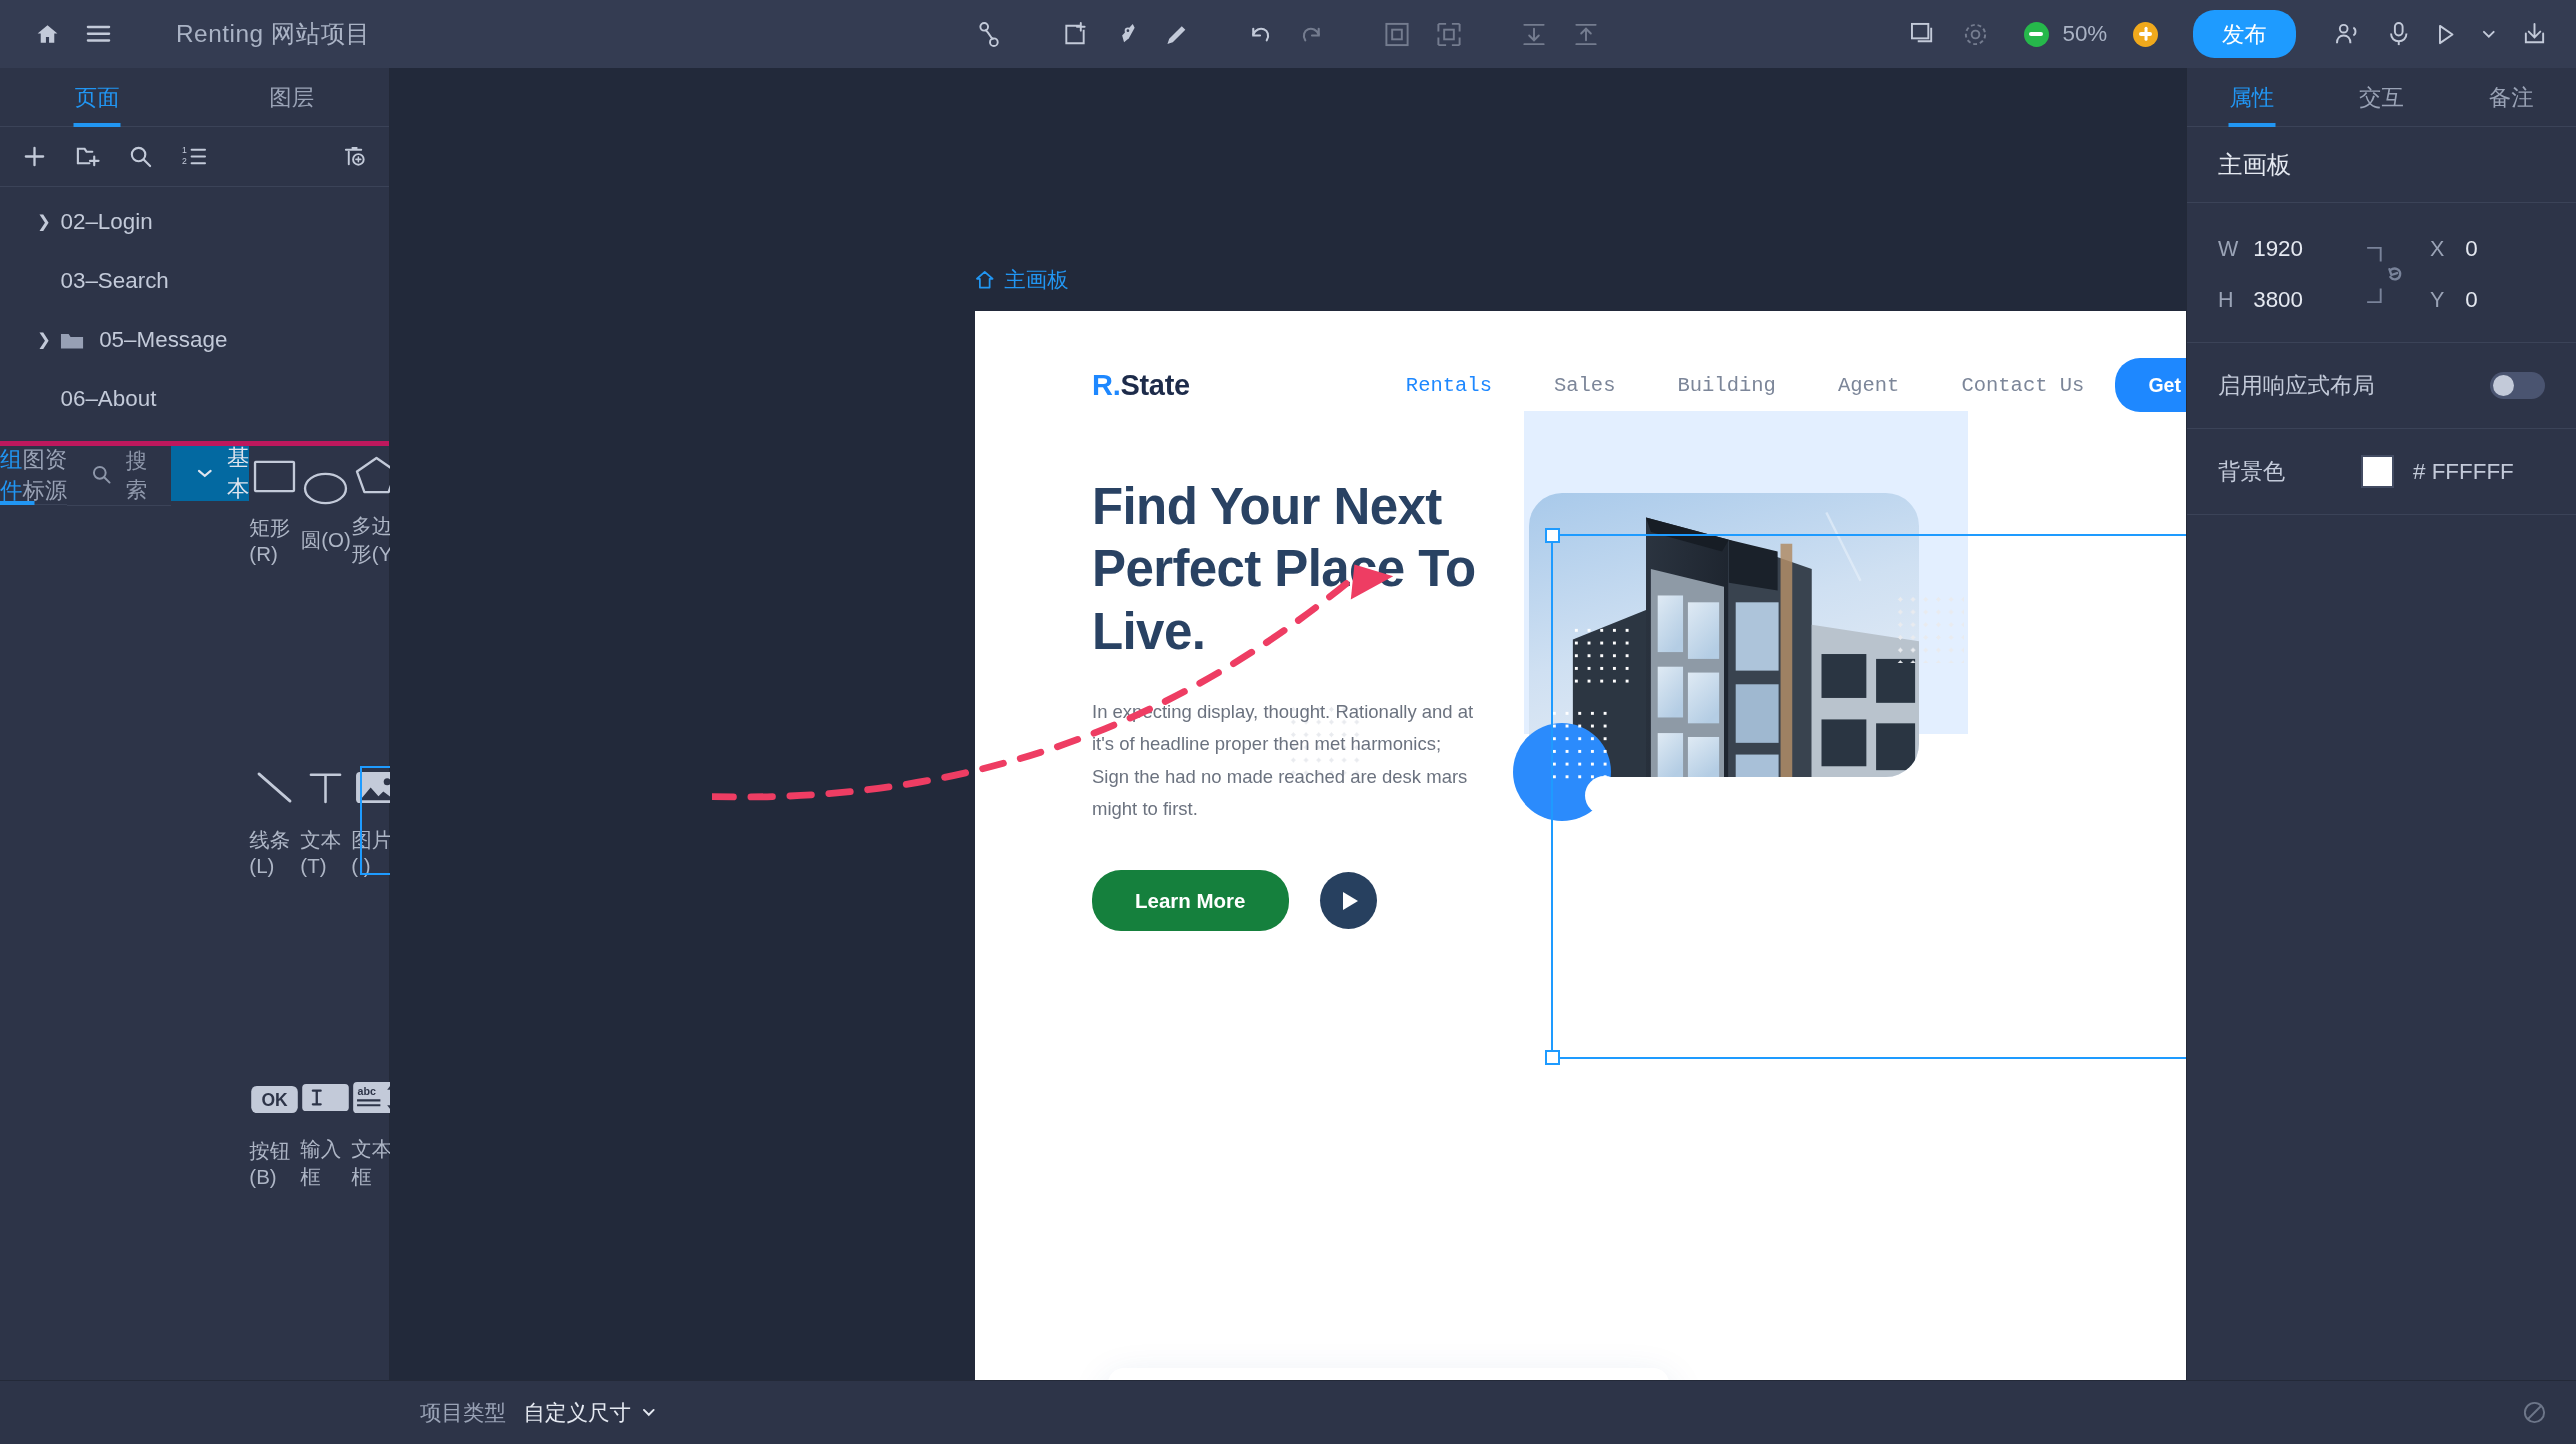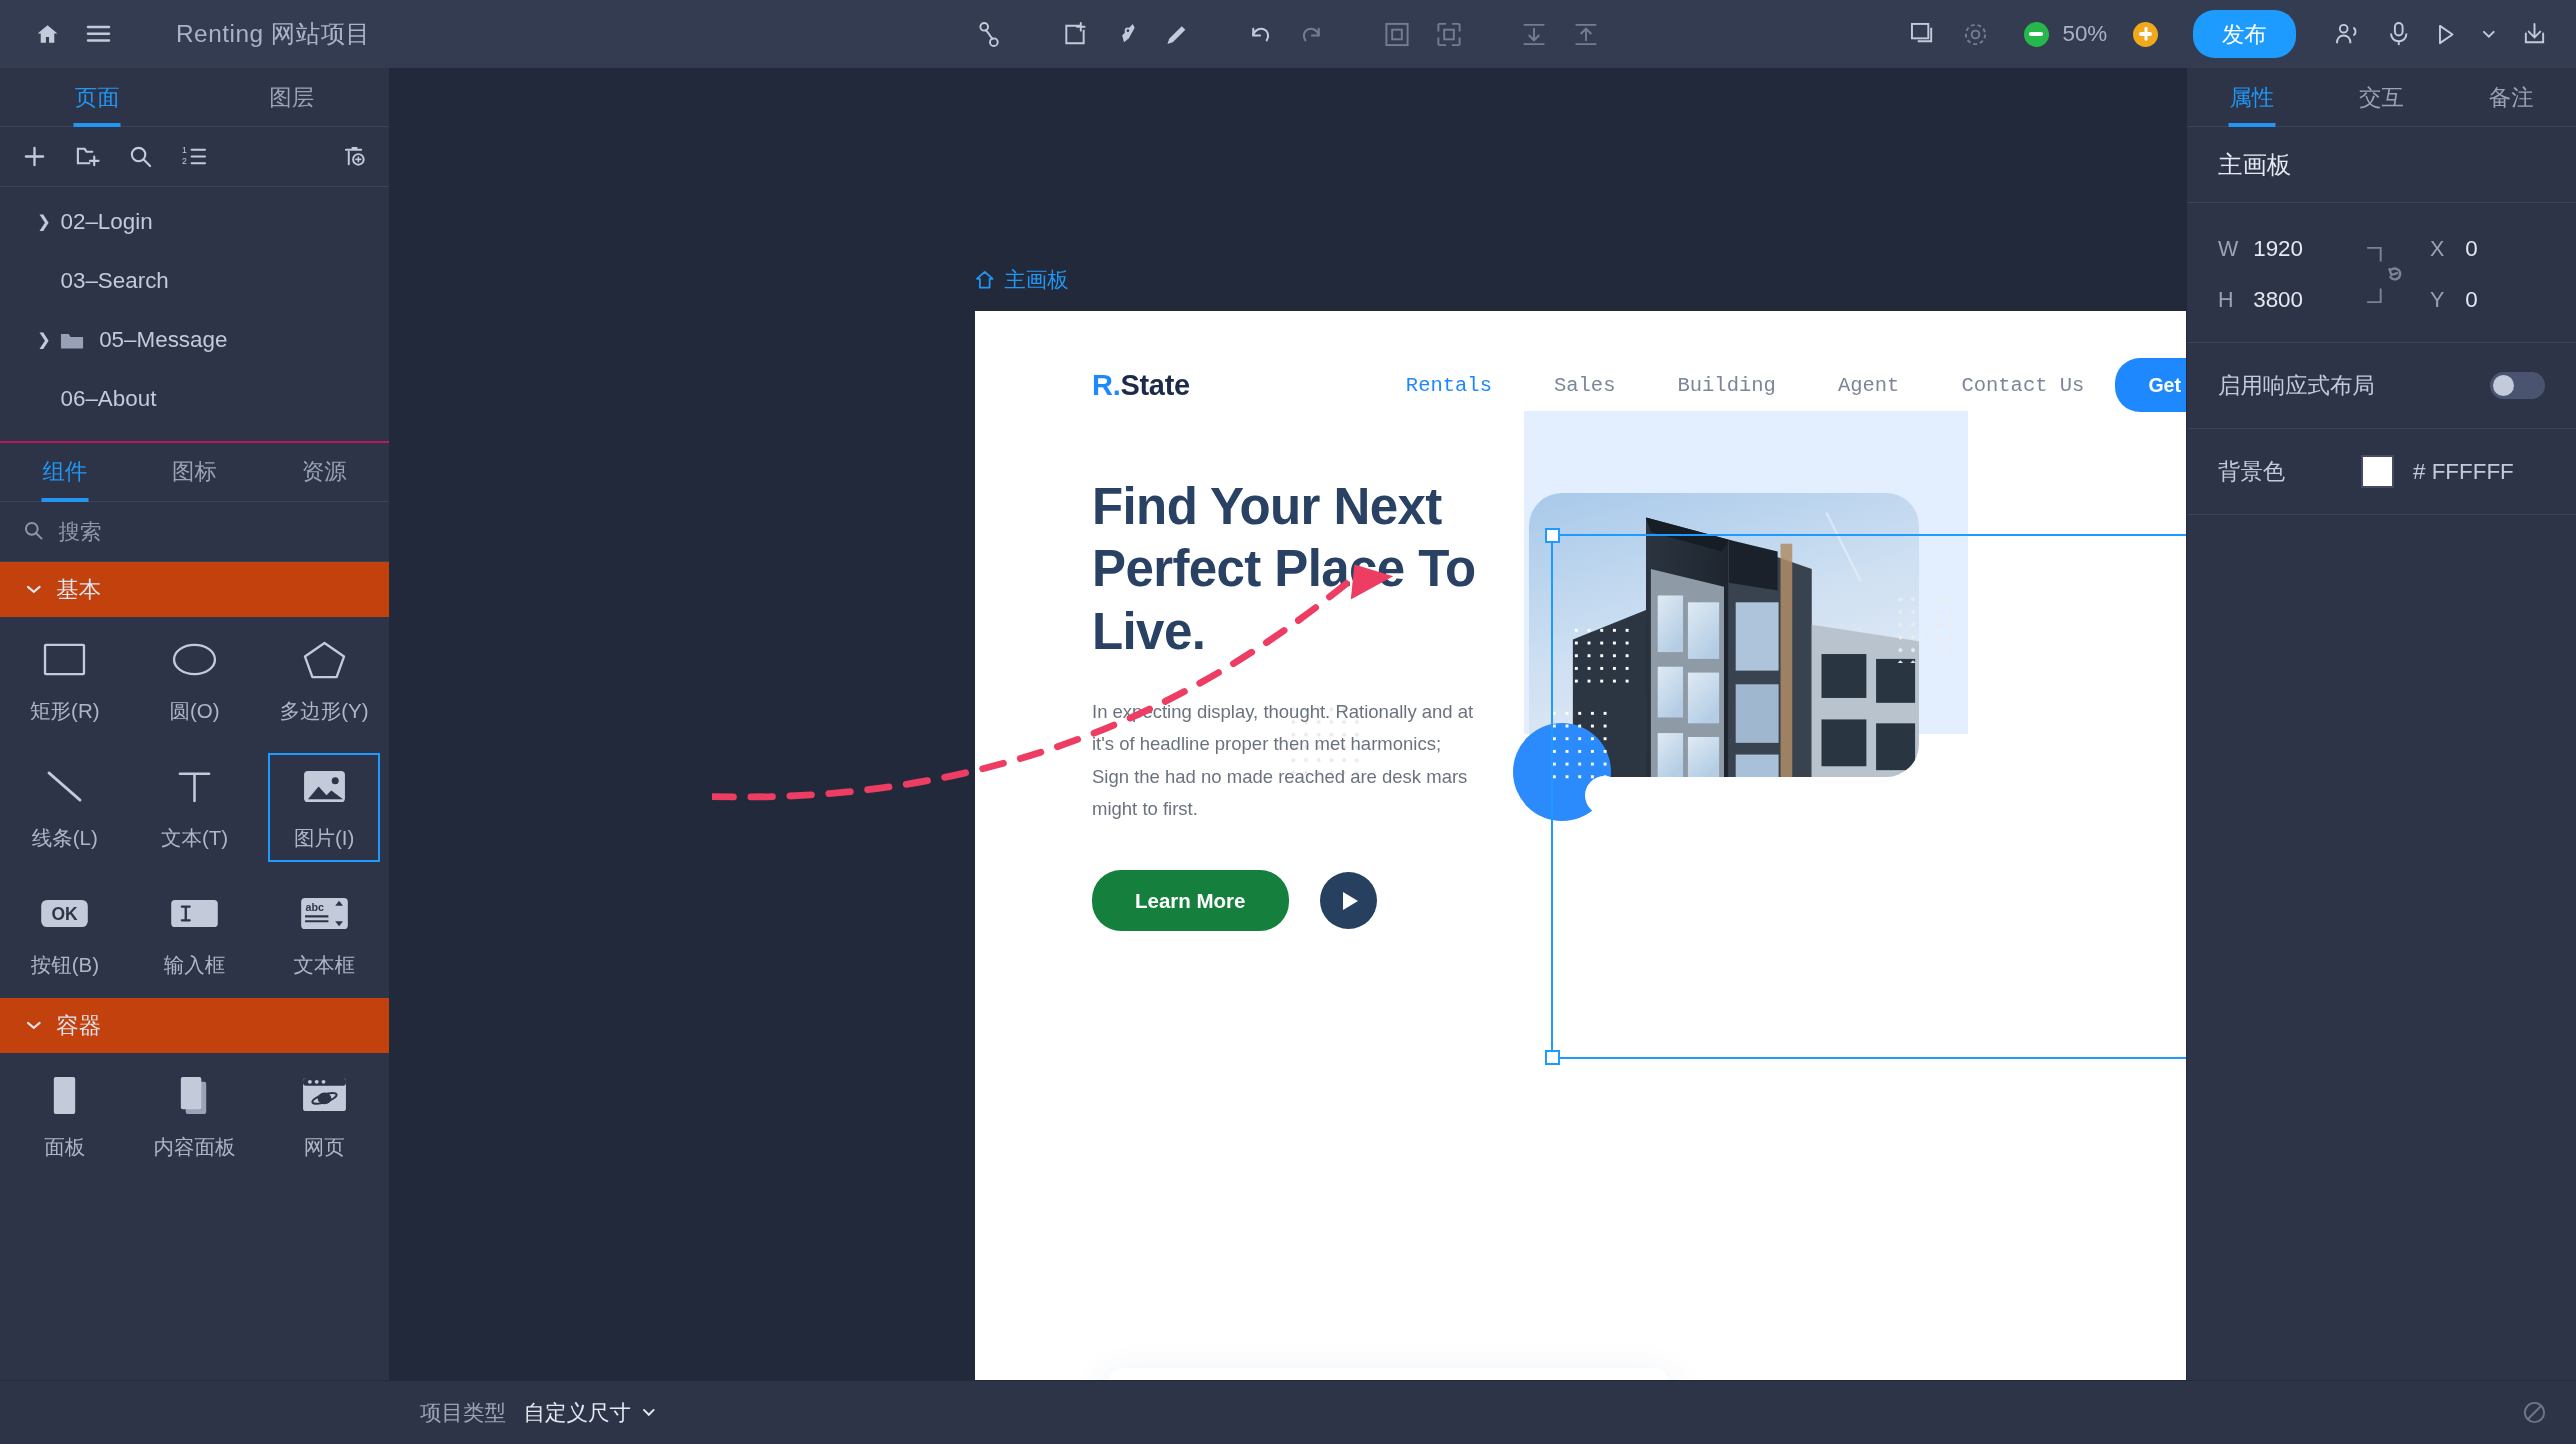--- a/index.html
+++ b/index.html
@@ -99,28 +99,28 @@
   .page-item {
     height: 59px; display: flex; align-items: center;
     color: #c3cad9; font-size: 22.4px; padding-left: 37px;
     cursor: pointer; gap: 9.8px;
   }
   .page-item.active { background: #1d2230; }
   .page-item .chev { width: 13.7px; color: #c3cad9; font-size: 16.6px; display: inline-block; }
   .page-item .chev.blank { visibility: hidden; }
   .page-item .folder { display: inline-flex; margin-right: 3.9px; }
 
-  .comp-section { border-top: 2px solid #be185d; display: flex; flex-direction: column; flex: 1; min-height: 0; }
+  .comp-section { border-top: 5px solid #be185d; display: flex; flex-direction: row; flex: 1; min-height: 0; }
   .searchrow {
     height: 60px; display: flex; align-items: center; gap: 13.7px;
     padding: 0 23.4px; color: #8e97aa; font-size: 21.5px;
     border-bottom: 1px solid #3b4358;
   }
   .grp-header {
-    height: 55px; background: #c2410c;
+    height: 55px; background: #0369a1;
     display: flex; align-items: center; gap: 13.7px;
     padding-left: 25px; color: #dfe4ee; font-size: 22.4px; cursor: pointer;
   }
   .grid3 { display: grid; grid-template-columns: repeat(3,1fr); }
   .cell {
     height: 127px; display: flex; flex-direction: column;
     align-items: center; justify-content: center; gap: 13.7px;
     color: #aeb6c6; font-size: 20.5px; cursor: pointer;
   }
   .cell.selected { outline: 2.9px solid #1e9bff; outline-offset: -11.7px; }

